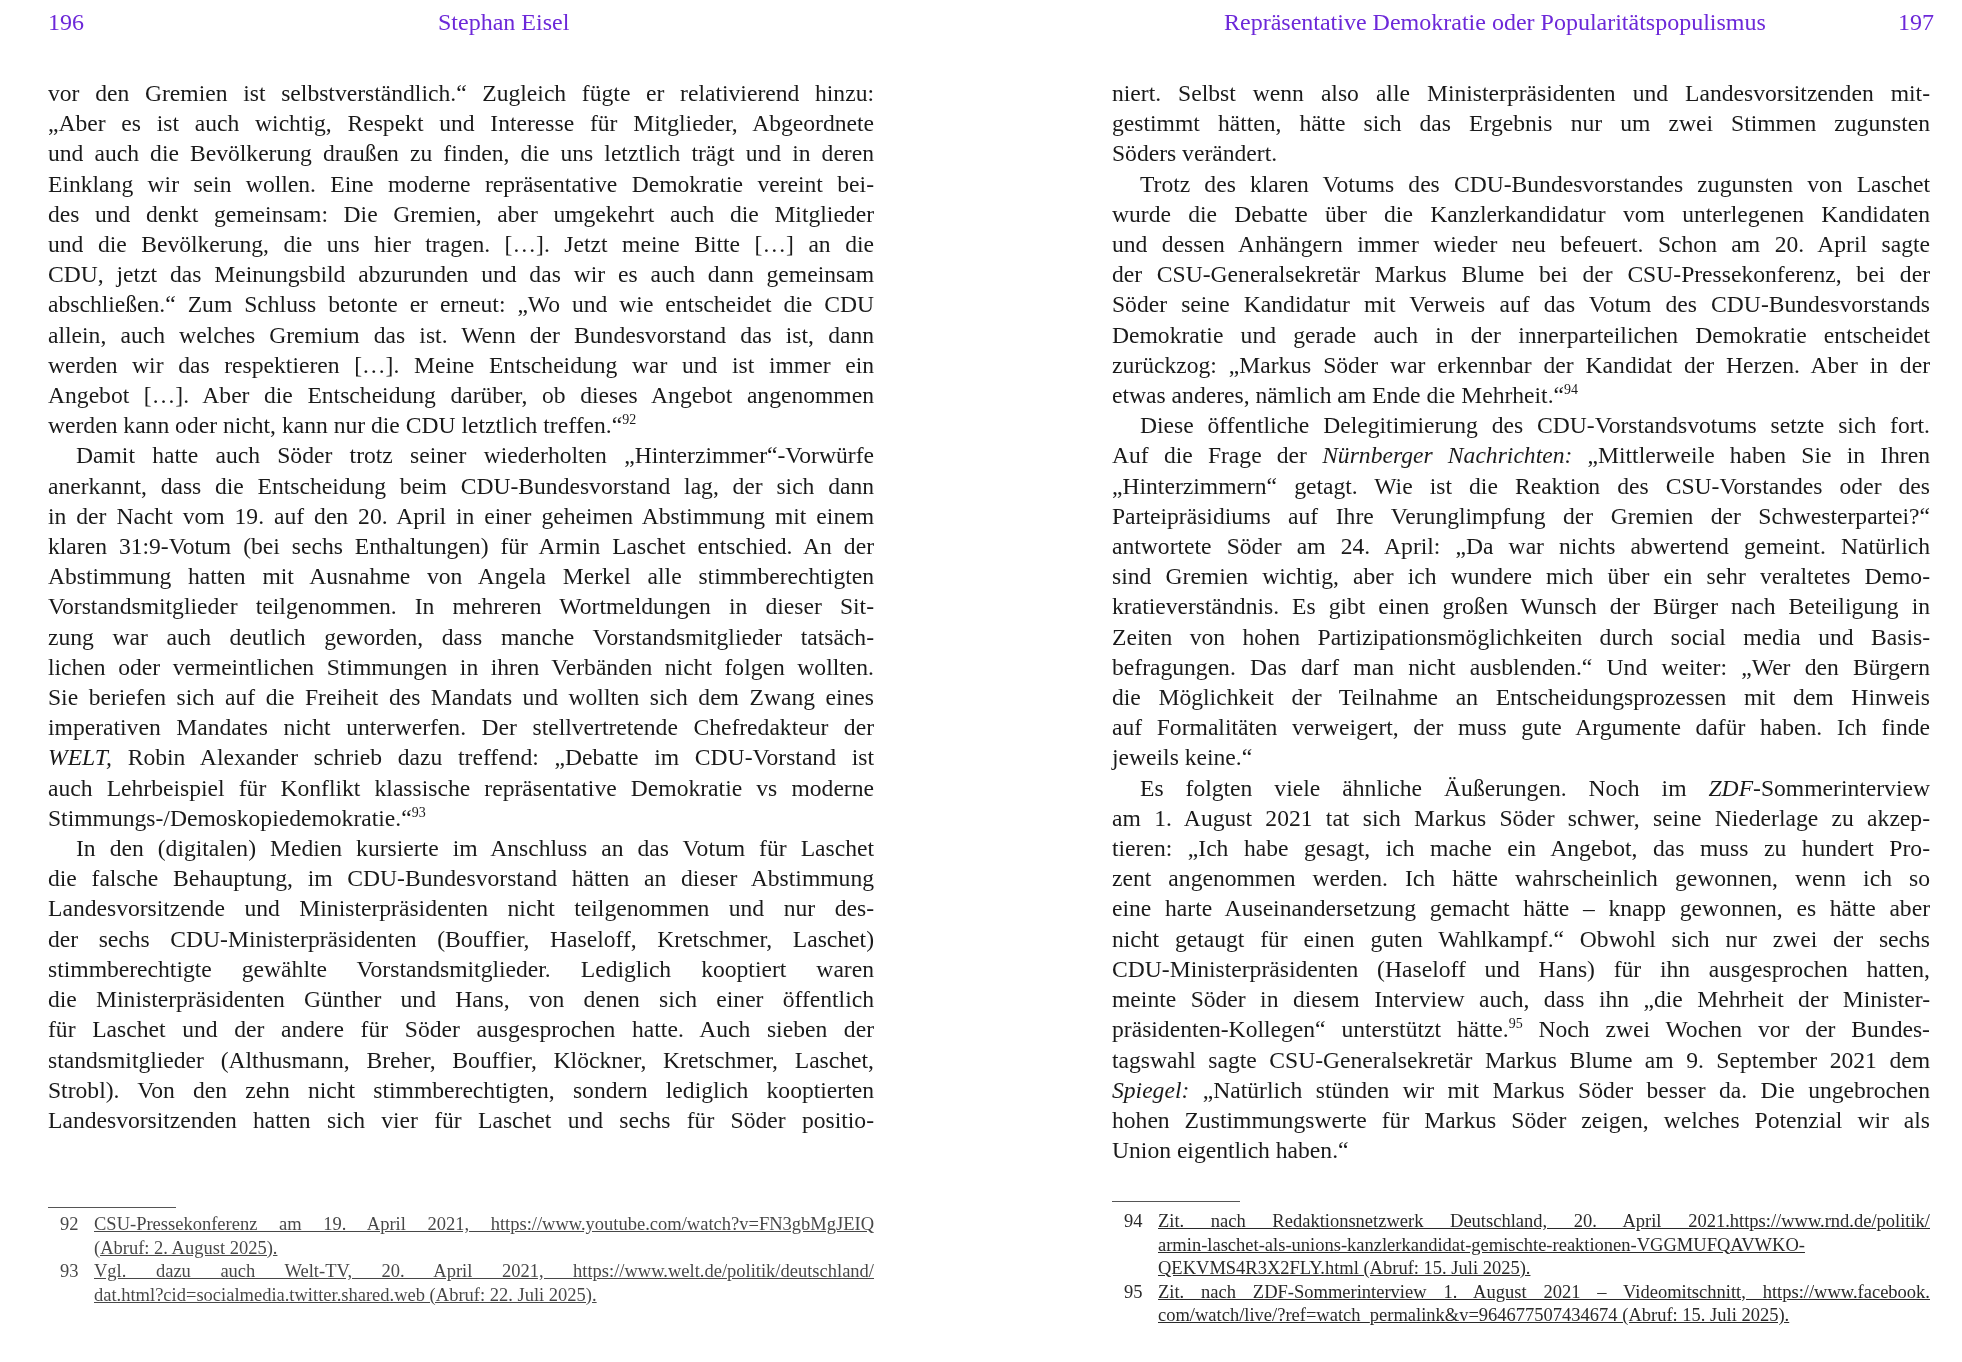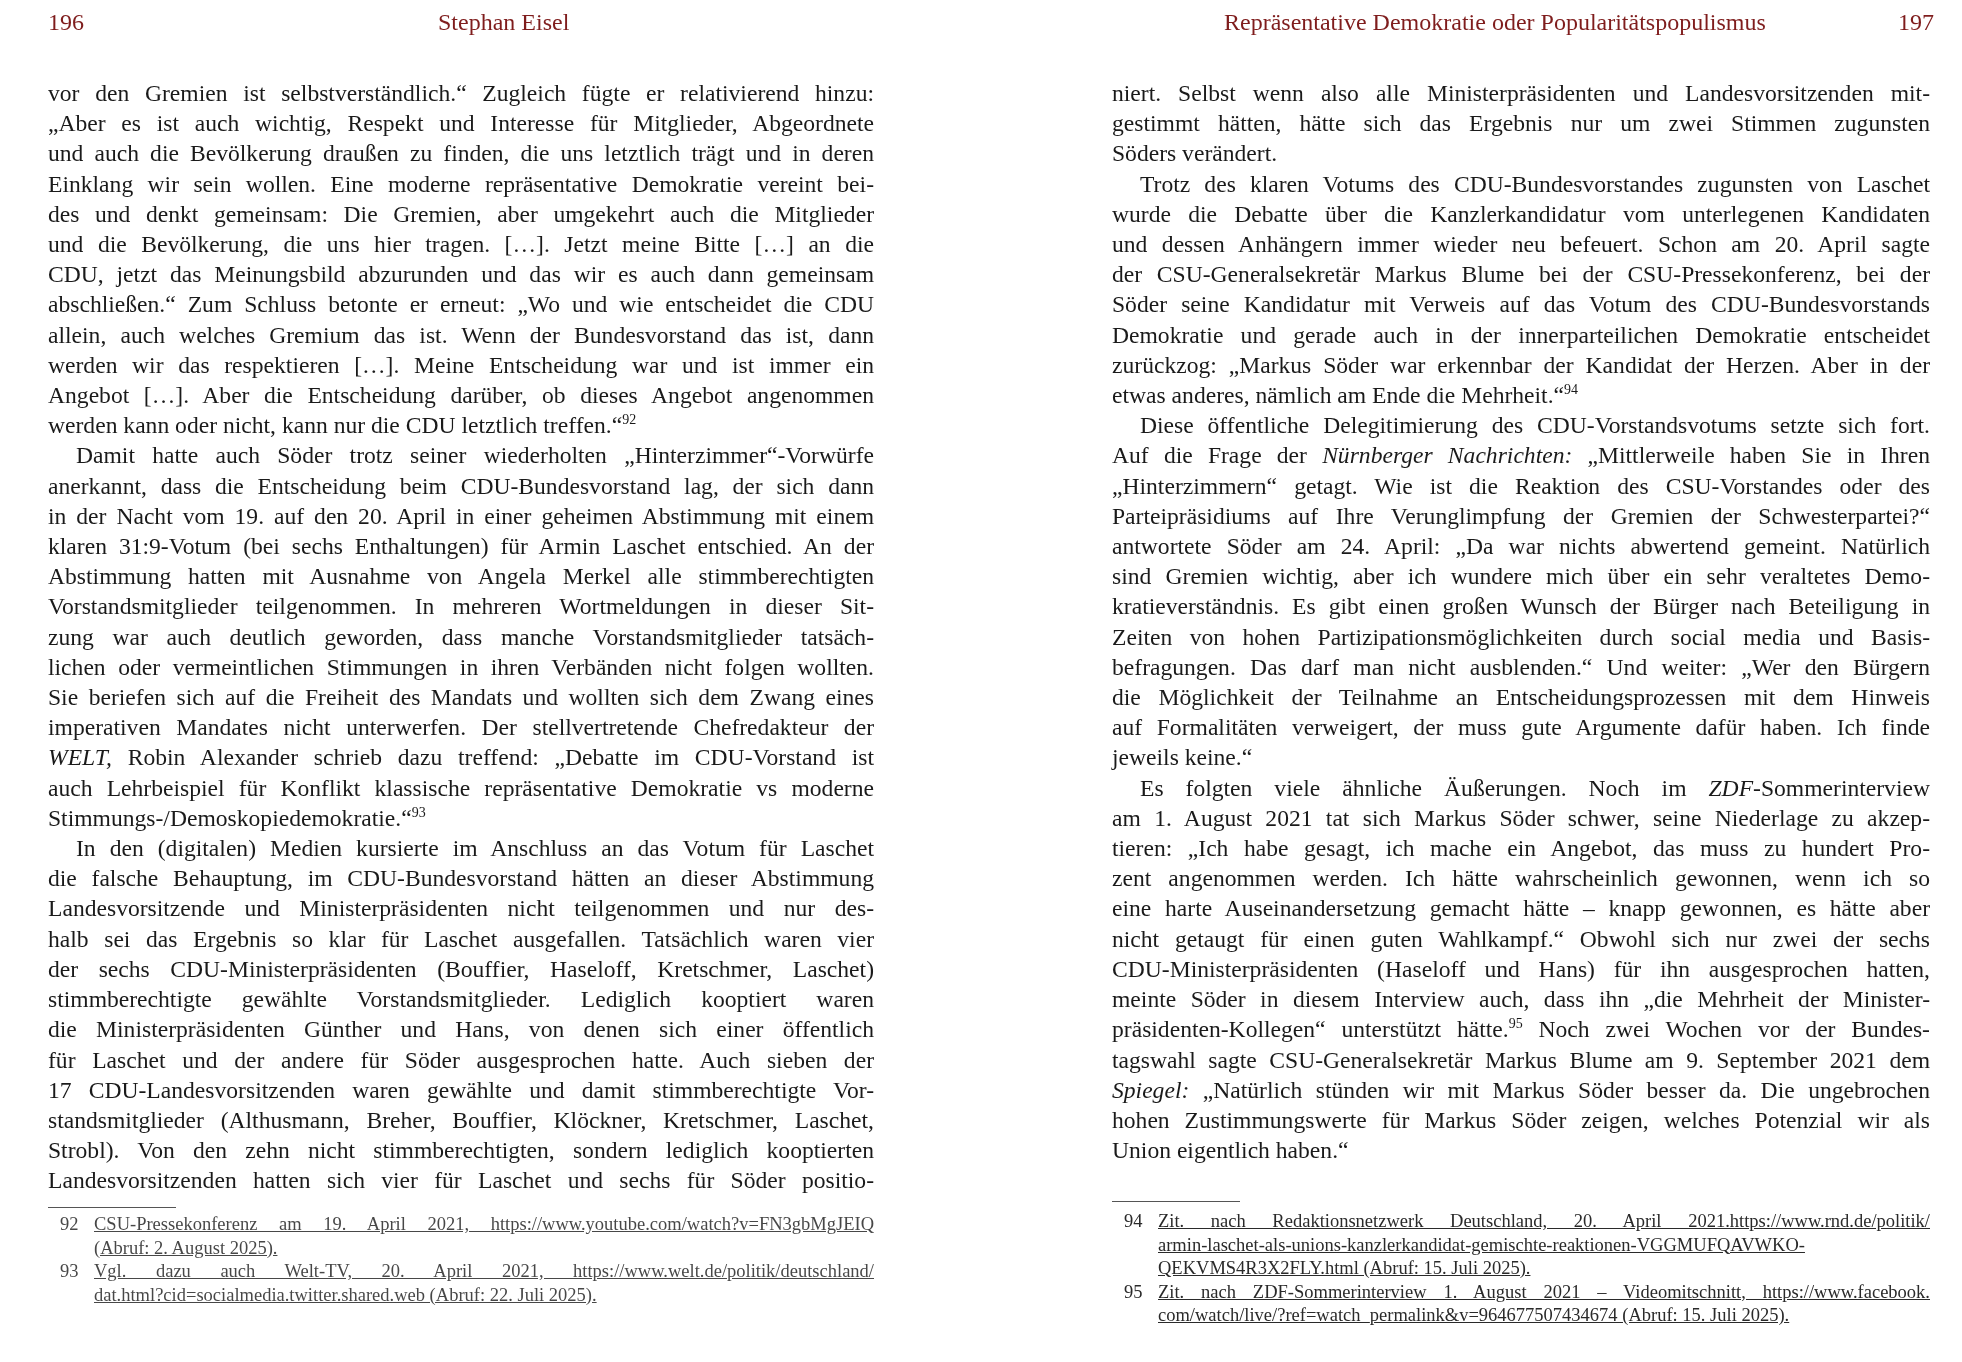--- a/index.html
+++ b/index.html
@@ -1,21 +1,21 @@
 <!DOCTYPE html>
 <html><head>
   <meta charset="utf-8">
   <style>
     html, body { margin: 0; padding: 0; background: #ffffff; }
     body { width: 1962px; height: 1362px; position: relative; overflow: hidden;
            font-family: "Liberation Serif", "DejaVu Serif", serif; color: #1a1a1a; }
     .page { position: absolute; top: 0; height: 1362px; }
     .page.left { left: 0; width: 980px; }
     .page.right { left: 980px; width: 982px; }
-    .header { position: absolute; top: 6px; font-size: 24px; line-height: 32px; color: #7f1d1d; }
+    .header { position: absolute; top: 6px; font-size: 24px; line-height: 32px; color: #6d28d9; }
     .pnum-left { left: 48px; }
     .runhead-left { left: 438px; }
     .runhead-right { left: 244px; }
     .pnum-right { left: 918px; }
     .body-text { position: absolute; top: 78px; font-size: 23.6px; line-height: 30.2px;
                  text-align: justify; hyphens: manual; }
     .page.left .body-text { left: 48px; width: 826px; }
     .page.right .body-text { left: 132px; width: 818px; }
     .body-text p { margin: 0; text-indent: 0; }
     .body-text p.noindent { text-indent: 0; }
@@ -69,26 +69,24 @@
       <span class="ln">Sie beriefen sich auf die Freiheit des Mandats und wollten sich dem Zwang eines</span>
       <span class="ln">imperativen Mandates nicht unterwerfen. Der stellvertretende Chefredakteur der</span>
       <span class="ln"><i>WELT,</i><span> Robin Alexander schrieb dazu treffend: „Debatte im CDU-Vorstand ist</span></span>
       <span class="ln">auch Lehrbeispiel für Konflikt klassische repräsentative Demokratie vs moderne</span>
       <span class="ln last"><span>Stimmungs-/Demoskopiedemokratie.“</span><sup>93</sup></span>
     </p>
     <p>
       <span class="ln" style="padding-left:28px">In den (digitalen) Medien kursierte im Anschluss an das Votum für Laschet</span>
       <span class="ln">die falsche Behauptung, im CDU-Bundesvorstand hätten an dieser Abstimmung</span>
       <span class="ln">Landesvorsitzende und Ministerpräsidenten nicht teilgenommen und nur des-</span>
-      <span class="ln">halb sei das Ergebnis so klar für Laschet ausgefallen. Tatsächlich waren vier</span>
       <span class="ln">der sechs CDU-Ministerpräsidenten (Bouffier, Haseloff, Kretschmer, Laschet)</span>
       <span class="ln">stimmberechtigte gewählte Vorstandsmitglieder. Lediglich kooptiert waren</span>
       <span class="ln">die Ministerpräsidenten Günther und Hans, von denen sich einer öffentlich</span>
       <span class="ln">für Laschet und der andere für Söder ausgesprochen hatte. Auch sieben der</span>
-      <span class="ln">17 CDU-Landesvorsitzenden waren gewählte und damit stimmberechtigte Vor-</span>
       <span class="ln">standsmitglieder (Althusmann, Breher, Bouffier, Klöckner, Kretschmer, Laschet,</span>
       <span class="ln">Strobl). Von den zehn nicht stimmberechtigten, sondern lediglich kooptierten</span>
       <span class="ln">Landesvorsitzenden hatten sich vier für Laschet und sechs für Söder positio-</span>
     </p>
   </div>
 
   <div class="fn-rule"></div>
   <div class="footnotes">
     <div class="fn">
       <div class="fn-num">92</div>

